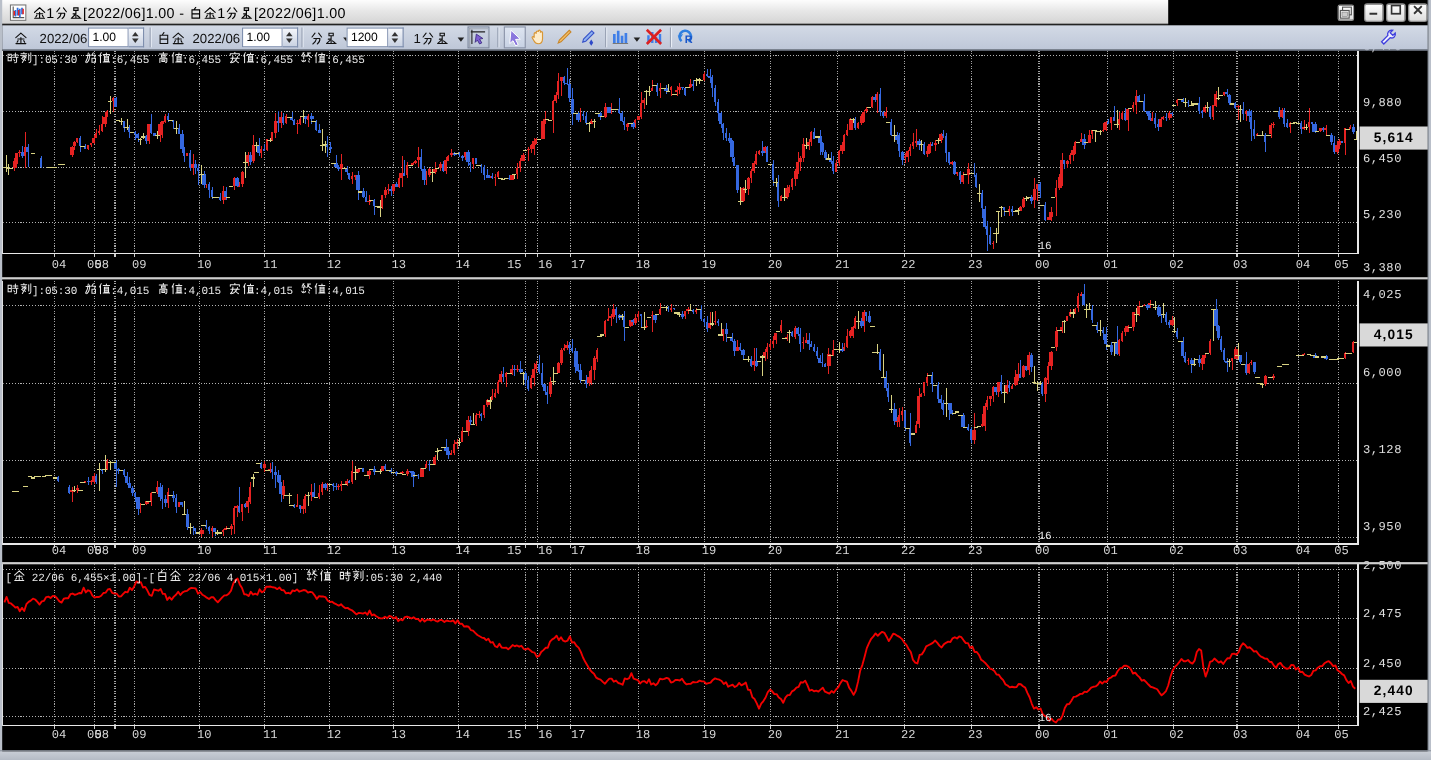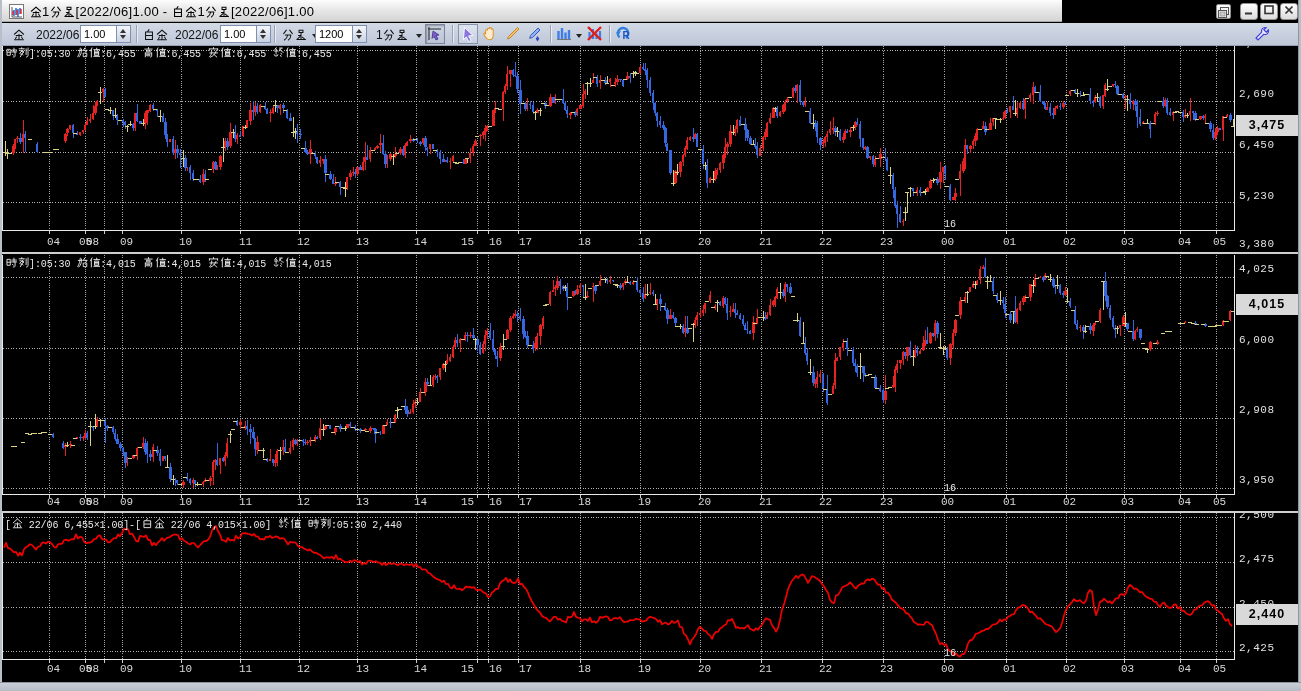--- a/index.html
+++ b/index.html
@@ -274,35 +274,35 @@
         <use href="#g-chi"></use>
       </svg><span>&nbsp;</span><svg class="kj">
         <use href="#g-toki"></use>
       </svg><svg class="kj">
         <use href="#g-koku"></use>
       </svg><span>:05:30&nbsp;2,440</span></div>
   <div class="d16" style="left:944px;top:219px">16</div>
   <div class="d16" style="left:944px;top:483px">16</div>
   <div class="d16" style="left:944px;top:648px">16</div>
   <div class="pl" style="top:37px">6,470</div>
-    <div class="pl" style="top:88px">2,690</div>
+    <div class="pl" style="top:88px">9,880</div>
     <div class="pl" style="top:139px">6,450</div>
     <div class="pl" style="top:190px">5,230</div>
     <div class="pl" style="top:238px">3,380</div>
     <div class="pl" style="top:263px">4,025</div>
     <div class="pl" style="top:334px">6,000</div>
-    <div class="pl" style="top:404px">2,908</div>
+    <div class="pl" style="top:404px">3,128</div>
     <div class="pl" style="top:474px">3,950</div>
     <div class="pl" style="top:509px">2,500</div>
     <div class="pl" style="top:553px">2,475</div>
     <div class="pl" style="top:598px">2,450</div>
     <div class="pl" style="top:642px">2,425</div>
-  <div class="hibox" style="top:115px">3,475</div>
+  <div class="hibox" style="top:115px">5,614</div>
   <div class="hibox" style="top:294px">4,015</div>
-  <div class="hibox" style="top:604px">2,440</div>
+  <div class="hibox" style="top:618px">2,440</div>
   <div class="tl" style="left:47px;top:236px">04</div>
     <div class="tl" style="left:79px;top:236px">05</div>
     <div class="tl" style="left:86px;top:236px">08</div>
     <div class="tl" style="left:120px;top:236px">09</div>
     <div class="tl" style="left:179px;top:236px">10</div>
     <div class="tl" style="left:239px;top:236px">11</div>
     <div class="tl" style="left:297px;top:236px">12</div>
     <div class="tl" style="left:356px;top:236px">13</div>
     <div class="tl" style="left:414px;top:236px">14</div>
     <div class="tl" style="left:461px;top:236px">15</div>

